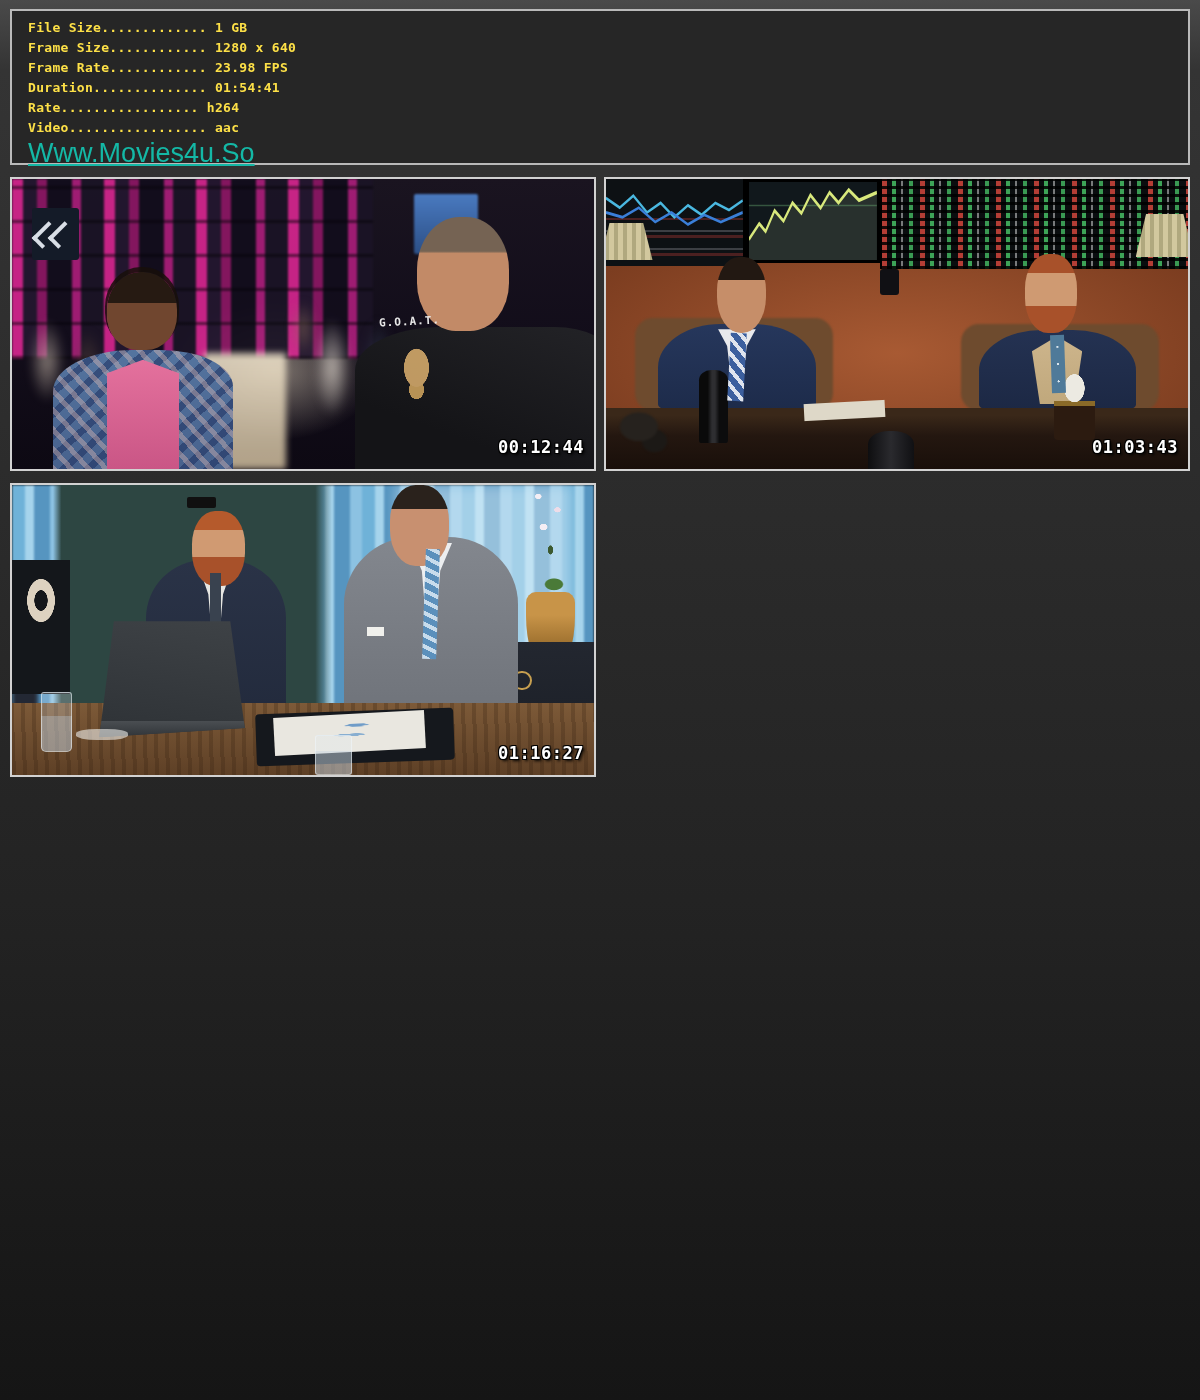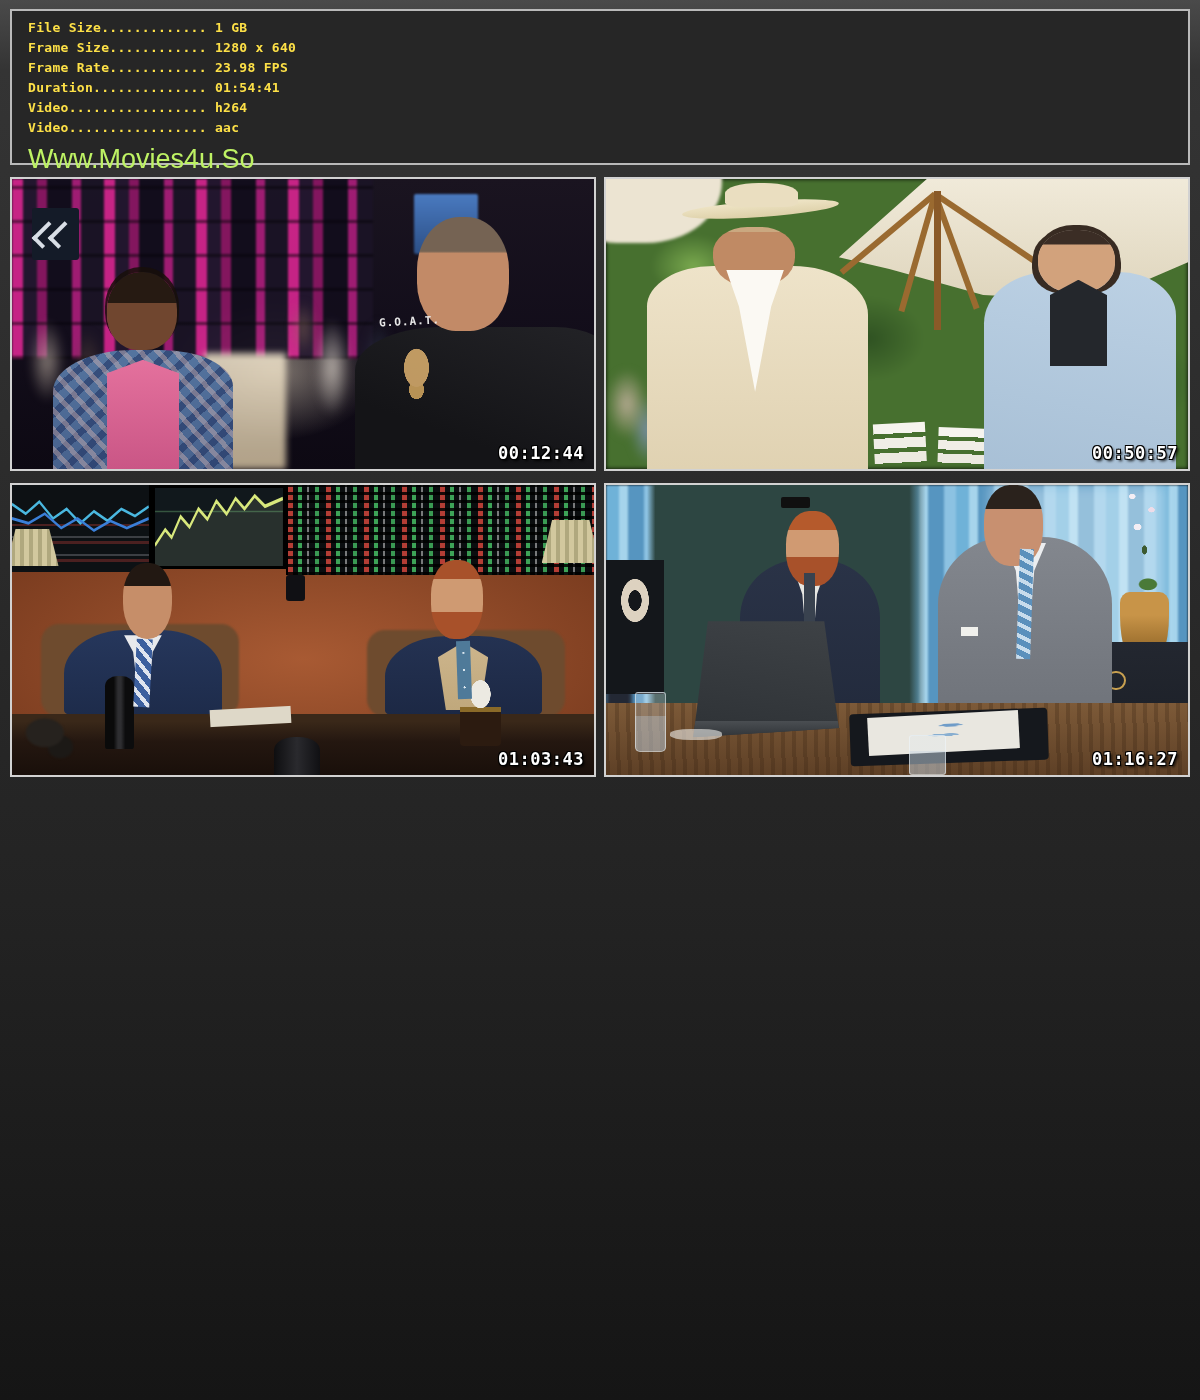--- a/index.html
+++ b/index.html
@@ -12,31 +12,31 @@
   
   .infobox{
     border:2px solid #b9b9b9;background:#262626;
     padding:7px 16px 3px 16px;box-sizing:border-box;height:156px;
   }
   .info-line{
     white-space:pre;color:#fde047;font:700 13px/20px "DejaVu Sans Mono",monospace;
     letter-spacing:.3px;
   }
   .watermark{
-    color:#bef264;font:400 27px/28px "Liberation Sans",sans-serif;margin-top:7px;
+    color:#14b8a6;font:400 27px/28px "Liberation Sans",sans-serif;margin-top:1px;text-decoration:underline;
   }
   
   .grid{margin-top:12px;display:grid;grid-template-columns:1fr 1fr;gap:12px 8px;}
   .shot{
     position:relative;height:294px;border:2px solid #d2d2d2;box-sizing:border-box;
     background:#000;overflow:hidden;
   }
   .l{position:absolute;}
   .tc{
-    position:absolute;right:10px;bottom:7px;z-index:60;
+    position:absolute;right:10px;bottom:13px;z-index:60;
     color:#fff;font:700 17px/17px "DejaVu Sans Mono",monospace;letter-spacing:.5px;
     text-shadow:1px 1px 0 #000,-1px -1px 0 #000,1px -1px 0 #000,-1px 1px 0 #000,2px 2px 3px #000;
   }
   
   .s1-base{inset:0;background:radial-gradient(150px 100px at 45% 66%,rgba(236,222,196,.5),rgba(236,222,196,0) 70%),linear-gradient(180deg,#1a1420 0,#120d1a 55%,#0d0913 100%);}
   .s1-panels{left:0;top:0;width:62%;height:62%;opacity:.9;filter:blur(1.2px);
     background:repeating-linear-gradient(0deg,rgba(5,3,8,.55) 0 3px,rgba(0,0,0,0) 3px 34px),
     repeating-linear-gradient(90deg,#d92691 0 11px,#241730 11px 25px,#8f1766 25px 35px,#120d1c 35px 60px,#ad1e7c 60px 69px,#1b1426 69px 92px);}
   .s1-sign{left:3.5%;top:10%;width:8%;height:18%;background:#141b28;border-radius:3px;}
   .s1-sign::before,.s1-sign::after{content:"";position:absolute;top:28%;width:24%;height:38%;
@@ -385,21 +385,21 @@
 </head>
 <body>
 
 <div class="page">
 
   <div class="infobox">
     <div class="info-line">File Size............. 1 GB</div>
     <div class="info-line">Frame Size............ 1280 x 640</div>
     <div class="info-line">Frame Rate............ 23.98 FPS</div>
     <div class="info-line">Duration.............. 01:54:41</div>
-    <div class="info-line">Video................. h264</div>
+    <div class="info-line">Rate................. h264</div>
     <div class="info-line">Video................. aac</div>
     <div class="watermark">Www.Movies4u.So</div>
   </div>
 
   <div class="grid">
 
     <div class="shot">
       <div class="l s1-base"></div>
       <div class="l s1-panels"></div>
       <div class="l s1-sign"></div>
@@ -408,38 +408,20 @@
       <div class="l s1-bar"></div>
       <div class="l s1-p1"></div>
       <div class="l s1-p2"></div>
       <span class="l s1-goat-text">G.O.A.T.</span>
       <div class="l s1-goat-img"></div>
       <span class="tc">00:12:44</span>
     </div>
 
 
 
-    <div class="shot">
-      <div class="l s4-base"></div>
-      <div class="l s4-guests"></div>
-      <div class="l s4-umb"></div>
-      <div class="l s4-rib1"></div>
-      <div class="l s4-rib2"></div>
-      <div class="l s4-rib3"></div>
-      <div class="l s4-rib4"></div>
-      <div class="l s4-pole"></div>
-      <div class="l s4-umb2"></div>
-      <div class="l s4-ch1"></div>
-      <div class="l s4-ch2"></div>
-      <div class="l s4-p1"></div>
-      <div class="l s4-hatbrim"></div>
-      <div class="l s4-hatcrown"></div>
-      <div class="l s4-p2"></div>
-      <span class="tc">00:50:57</span>
-    </div>
 
     <div class="shot">
       <div class="l s5-wall"></div>
       <div class="l s5-mleft">
         <svg width="100%" height="55%" viewBox="0 0 100 20" preserveAspectRatio="none">
           <polyline points="0,8 10,12 20,7 30,14 40,10 50,16 60,11 70,15 80,10 90,13 100,9" stroke="#4ab8e0" stroke-width="1.2" fill="none"></polyline>
           <polyline points="0,14 12,16 24,12 36,18 48,14 60,19 72,15 84,18 100,14" stroke="#3a7fd8" stroke-width="1.2" fill="none"></polyline>
         </svg>
       </div>
       <div class="l s5-chartmon">

